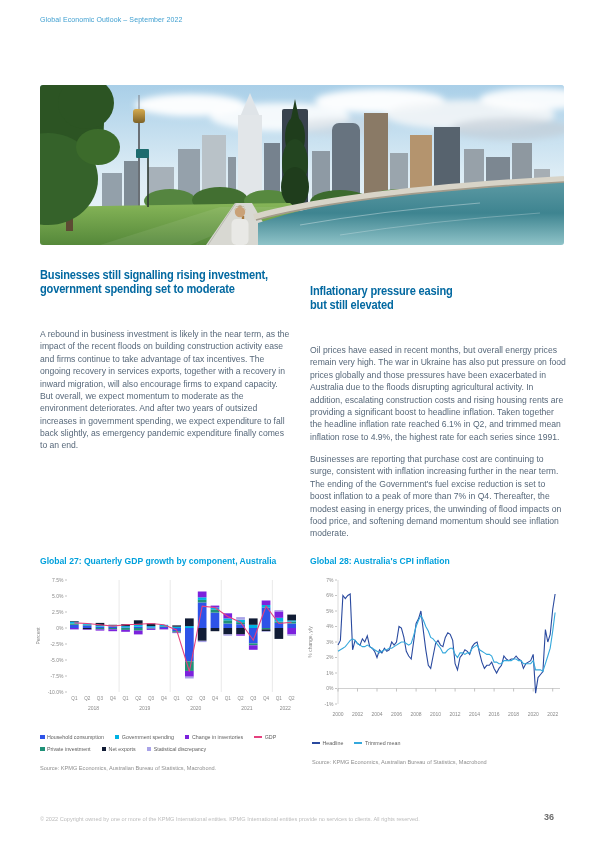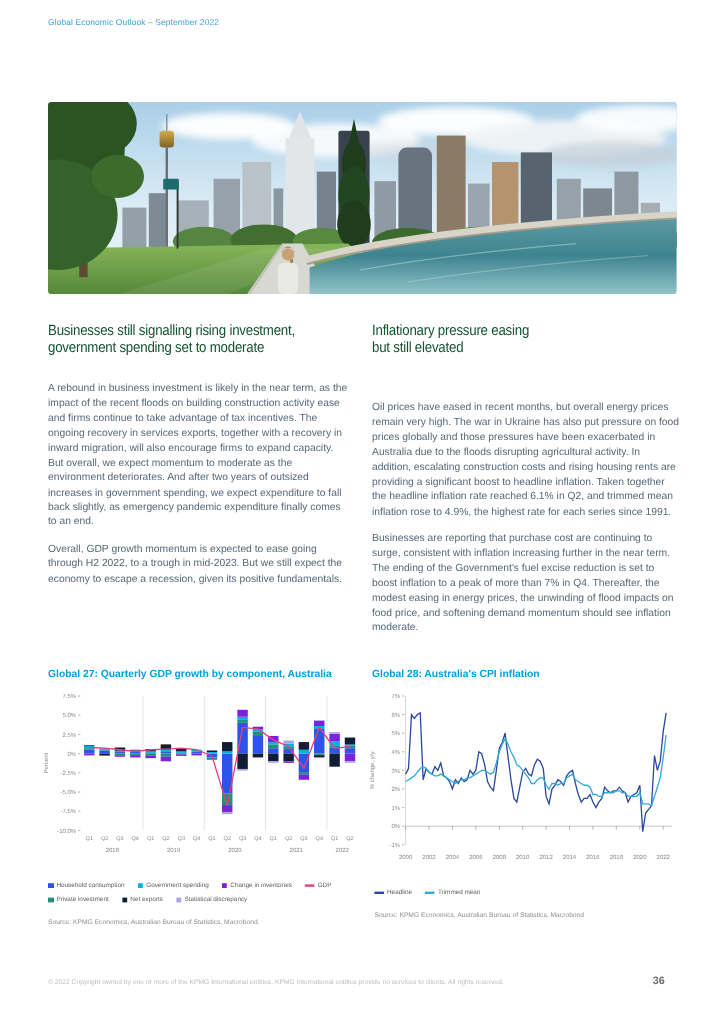--- a/index.html
+++ b/index.html
@@ -5,27 +5,27 @@
   html,body{margin:0;padding:0;background:#ffffff;}
   body{width:600px;height:848px;position:relative;font-family:"Liberation Sans",sans-serif;overflow:hidden;}
   .abs{position:absolute;}
 
   .doc-header{left:40px;top:16px;font-size:7px;color:#3f9fd0;letter-spacing:.1px;}
 
   
   .photo{left:40px;top:85px;width:524px;height:160px;border-radius:3px;overflow:hidden;background:#cfe3ef;}
 
   
-  .col-heading{font-weight:normal;color:#14532d;font-size:12.3px;line-height:1.16;letter-spacing:-.2px;}
+  .col-heading{font-weight:bold;color:#0369a1;font-size:12.3px;line-height:1.16;letter-spacing:-.2px;}
   .col-heading .hl{white-space:nowrap;transform:scaleX(.9);transform-origin:0 0;}
   .h-left{left:40px;top:268px;width:270px;}
-  .h-right{left:310px;top:268px;width:260px;}
+  .h-right{left:310px;top:284px;width:260px;}
 
   
-  .body-col{font-size:8.6px;line-height:1.44;color:#57687a;}
+  .body-col{font-size:8.6px;line-height:1.44;color:#57687a;margin-top:11px;}
   .b-left{left:40px;top:317px;width:252px;}
   .b-right{left:310px;top:333px;width:257px;}
   .body-col p{margin:0 0 10px 0;}
 
   
   .chart-caption{font-size:8.6px;font-weight:bold;color:#00a0dc;}
   .cap-left{left:40px;top:556px;width:262px;}
   .cap-right{left:310px;top:556px;width:256px;}
 
   .chart-box{display:block;}
@@ -165,21 +165,20 @@
   <div class="hl">Businesses still signalling rising investment,</div>
   <div class="hl">government spending set to moderate</div>
 </div>
 <div class="abs col-heading h-right">
   <div class="hl">Inflationary pressure easing</div>
   <div class="hl">but still elevated</div>
 </div>
 
 <div class="abs body-col b-left">
   <p>A rebound in business investment is likely in the near term, as the impact of the recent floods on building construction activity ease and firms continue to take advantage of tax incentives. The ongoing recovery in services exports, together with a recovery in inward migration, will also encourage firms to expand capacity. But overall, we expect momentum to moderate as the environment deteriorates. And after two years of outsized increases in government spending, we expect expenditure to fall back slightly, as emergency pandemic expenditure finally comes to an end.</p>
-  <p>Overall, GDP growth momentum is expected to ease going through H2 2022, to a trough in mid-2023. But we still expect the economy to escape a recession, given its positive fundamentals.</p>
 </div>
 <div class="abs body-col b-right">
   <p>Oil prices have eased in recent months, but overall energy prices remain very high. The war in Ukraine has also put pressure on food prices globally and those pressures have been exacerbated in Australia due to the floods disrupting agricultural activity. In addition, escalating construction costs and rising housing rents are providing a significant boost to headline inflation. Taken together the headline inflation rate reached 6.1% in Q2, and trimmed mean inflation rose to 4.9%, the highest rate for each series since 1991.</p>
   <p>Businesses are reporting that purchase cost are continuing to surge, consistent with inflation increasing further in the near term. The ending of the Government's fuel excise reduction is set to boost inflation to a peak of more than 7% in Q4. Thereafter, the modest easing in energy prices, the unwinding of flood impacts on food price, and softening demand momentum should see inflation moderate.</p>
 </div>
 
 <div class="abs chart-caption cap-left">Global 27: Quarterly GDP growth by component, Australia</div>
 <div class="abs chart-caption cap-right">Global 28: Australia's CPI inflation</div>
 
 <div class="abs chart-box cb-left" id="chart27">

